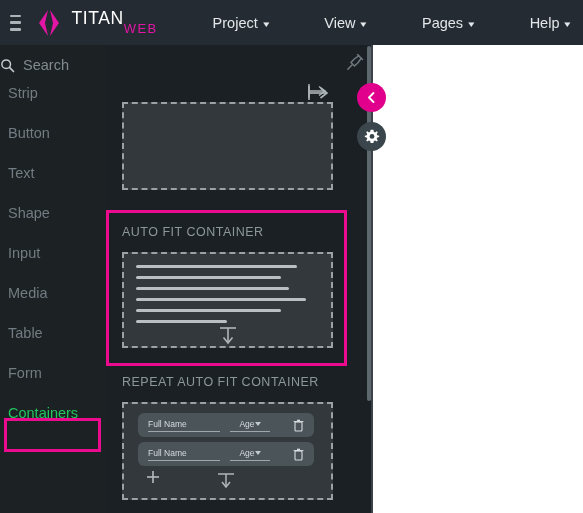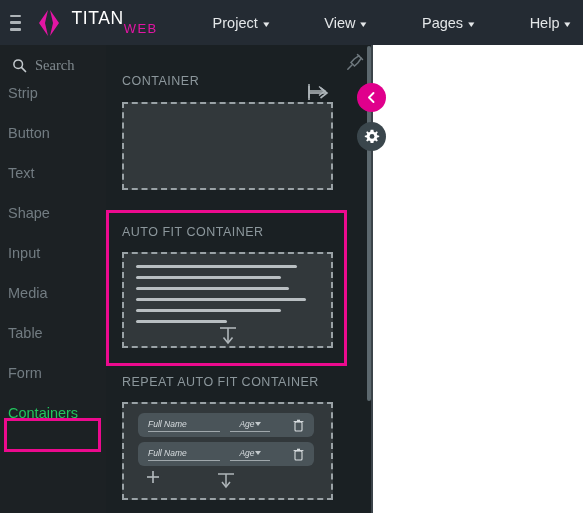--- a/index.html
+++ b/index.html
@@ -38,21 +38,21 @@
   }
   .menu-item .chev { font-size: 9px; color: #E4E7E9; transform: scaleX(1.35) translateY(1px); display:inline-block;}
 
   
   .sidebar {
     position: absolute; left: 0; top: 45px; width: 106px; height: 468px;
     background: #1C2124;
   }
   .search-row {
     display: flex; align-items: center; gap: 8px;
-    height: 40px; padding-left: 12px; font-family: Liberation Serif, serif;
+    height: 40px; 
   }
   .search-ic { width: 15px; height: 15px; flex: 0 0 auto; }
   .search-label { font-size: 14.5px; color: #808A8F; }
 
   .nav-item {
     height: 40px; display: flex; align-items: flex-start;
     padding-left: 8px; font-size: 14.5px; color: #727C82;
     cursor: pointer;
   }
   .nav-item.selected { color: #22c55e; }
@@ -127,21 +127,21 @@
   .s3-box { position: absolute; left: 0; top: 357px; width: 211px; height: 98px; }
   .rep-row {
     position: absolute; left: 14px; width: 176px; height: 24px;
     background: #4A5459; border-radius: 6px;
     display: flex; align-items: center; padding: 0 10px; gap: 0;
   }
   .rep-row.r1 { top: 9px; }
   .rep-row.r2 { top: 38px; }
   .fld {
     position: relative; font-size: 8.5px; color: #D7DCDF;
-    border-bottom: 1.2px solid #9FA7AB; padding-bottom: 2px; font-style: italic;
+    border-bottom: 1.2px solid #9FA7AB; padding-bottom: 2px;
   }
   .fld-name { width: 72px; }
   .fld-age { width: 40px; margin-left: 10px; display: flex; align-items: center; justify-content: center; }
   .caret { width: 0; height: 0; border-left: 3.2px solid transparent; border-right: 3.2px solid transparent; border-top: 4px solid #C3C9CC; }
   .trash { margin-left: auto; width: 11px; height: 13px; cursor: pointer; }
   .plus-btn { position: absolute; left: 22px; top: 66px; width: 14px; height: 14px; cursor: pointer; }
   .arrow-right-3 { position: absolute; left: 200px; top: 37px; width: 22px; height: 18px; z-index: 5; }
   .arrow-down-3 { position: absolute; left: 92px; top: 68px; width: 20px; height: 18px; }
 </style>
 </head>
@@ -222,21 +222,20 @@
       <span>Form</span>
       </div>
     <div class="nav-item selected">
       <span>Containers</span>
       </div>
   </div>
   <div class="nav-highlight"></div>
 
   <div class="panel">
 
-    <div class="sec-title s1-title">CONTAINER</div>
     <div class="dashed-box s1-box"></div>
 
     <div class="sec-title s2-title">AUTO FIT CONTAINER</div>
     <div class="dashed-box s2-box">
       <div class="line-stack">
         <div class="ln" style="width:78%"></div>
         <div class="ln" style="width:70%"></div>
         <div class="ln" style="width:74%"></div>
         <div class="ln" style="width:82%"></div>
         <div class="ln" style="width:70%"></div>

